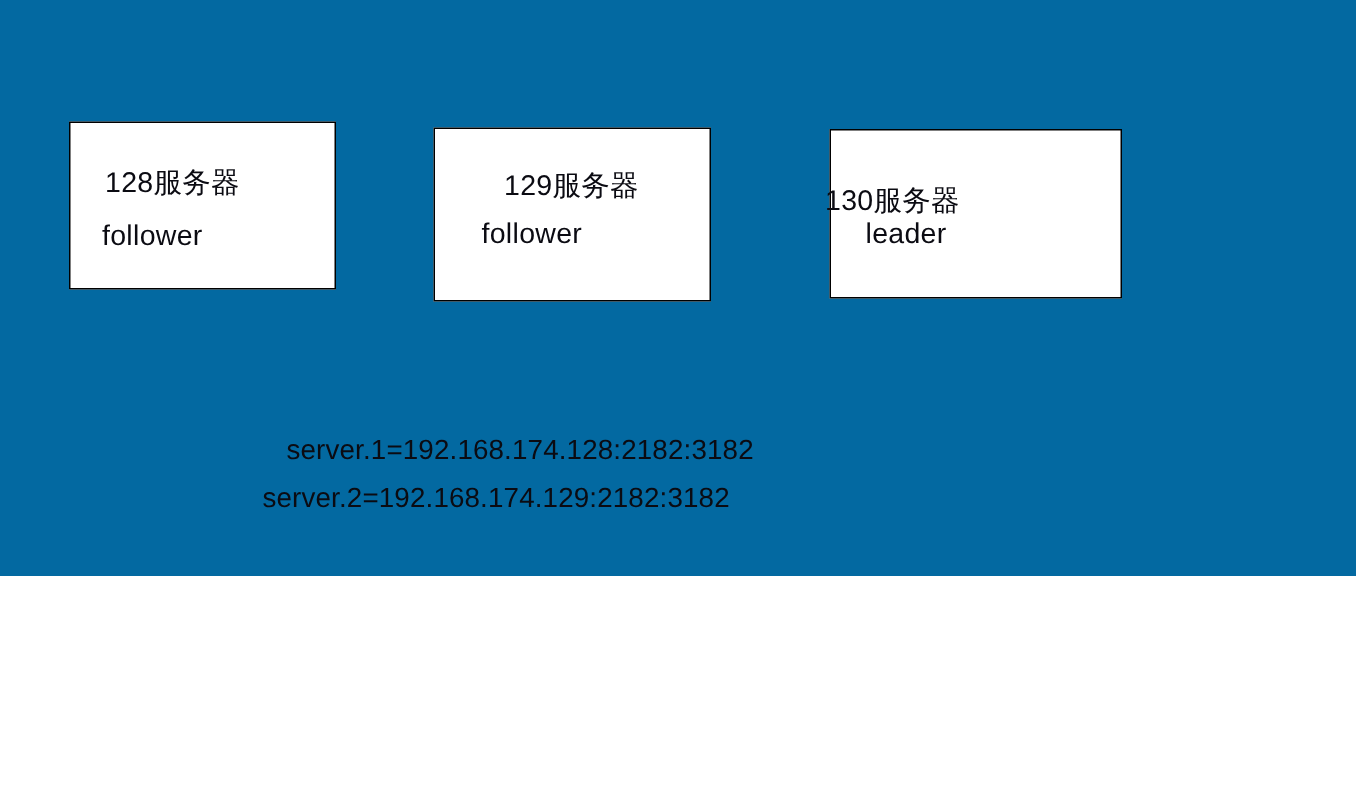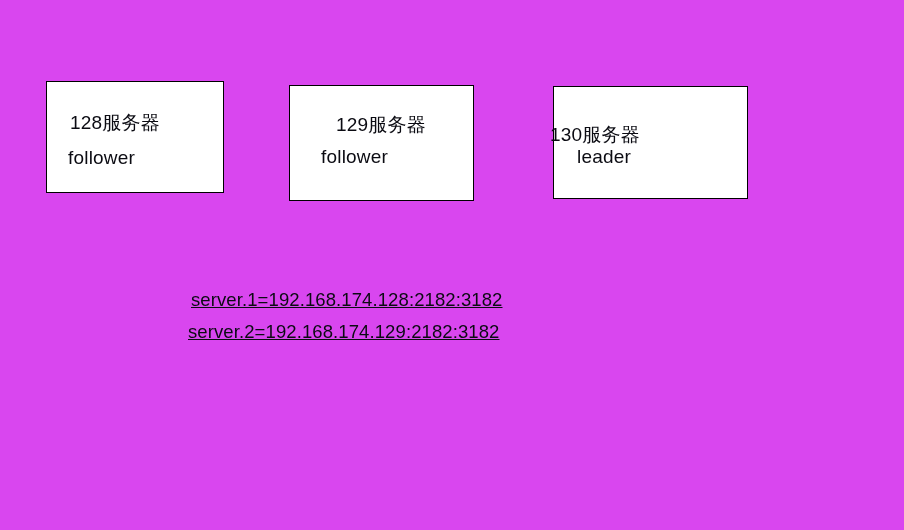--- a/index.html
+++ b/index.html
@@ -15,22 +15,22 @@
     overflow: hidden;
     font-family: "Liberation Sans", "DejaVu Sans", sans-serif;
     color: #000000;
     -webkit-font-smoothing: antialiased;
   }
   #canvas {
     position: absolute;
     left: 0;
     top: 0;
     width: 904px;
-    height: 530px;
-    background: #d946ef;
+    height: 384px;
+    background: #0369a1;
   }
   .node-box {
     position: absolute;
     box-sizing: border-box;
     border: 1.6px solid #000000;
     background: #ffffff;
     display: block;
   }
   .node-line {
     position: absolute;
@@ -40,35 +40,34 @@
     letter-spacing: 0.2px;
     color: #0b0b12;
   }
   .cfg-line {
     position: absolute;
     white-space: nowrap;
     font-size: 18.5px;
     line-height: 18.5px;
     letter-spacing: 0.1px;
     color: #0b0b12;
-    text-decoration: underline;
   }
   #node-box-128 { left: 46px;  top: 81px; width: 178px; height: 112px; }
   #node-box-129 { left: 289px; top: 85px; width: 185px; height: 116px; }
   #node-box-130 { left: 553px; top: 86px; width: 195px; height: 113px; }
 
   #node-128-role-label  { left: 70px;  top: 113px; }
   #node-128-state-label { left: 68px;  top: 148px; }
   #node-129-role-label  { left: 336px; top: 115px; }
   #node-129-state-label { left: 321px; top: 147px; }
   #node-130-role-label  { left: 550px; top: 125px; }
   #node-130-state-label { left: 577px; top: 147px; }
 
   #cfg-line-0 { left: 191px; top: 291px; }
-  #cfg-line-1 { left: 188px; top: 323px; }
+  #cfg-line-1 { left: 175px; top: 323px; }
   #cfg-line-2 { left: 191px; top: 356px; }
 </style>
 </head>
 <body>
 
 <div id="canvas">
 
   <div class="node-box" id="node-box-128">
   </div>
   <div class="node-line" id="node-128-role-label">128服务器</div>

